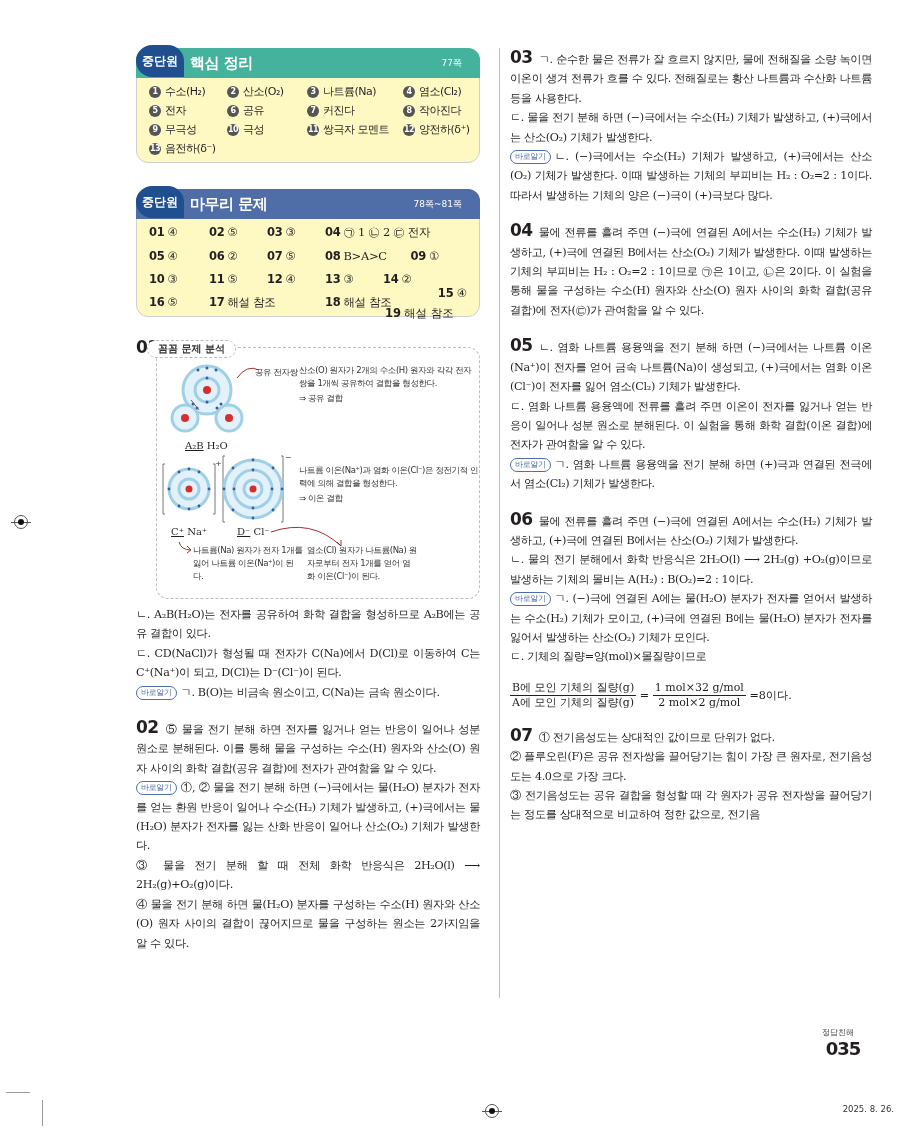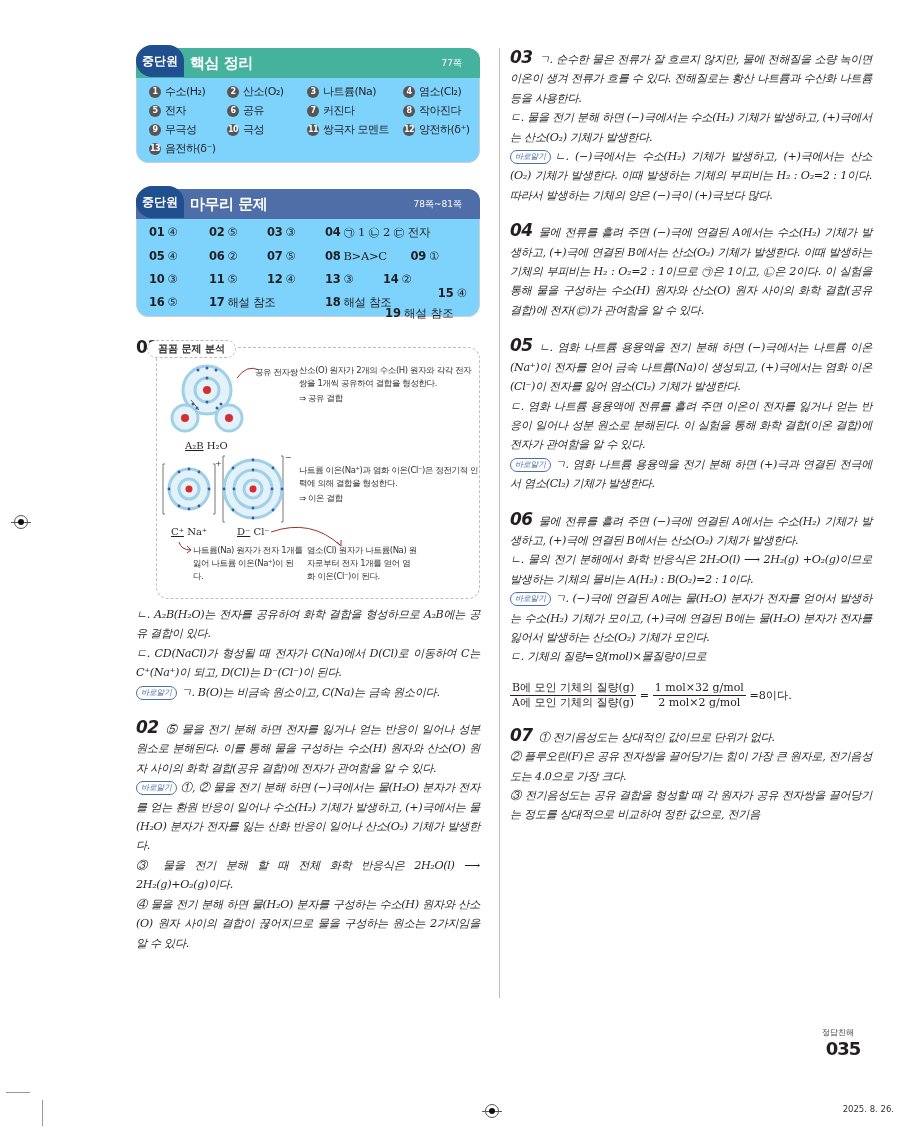--- a/index.html
+++ b/index.html
@@ -3,21 +3,21 @@
 <meta charset="utf-8">
 <style>
   * { box-sizing: border-box; margin: 0; padding: 0; }
   html, body { width: 900px; height: 1135px; background: #ffffff; overflow: hidden; }
   body { position: relative; font-family: "DejaVu Serif", serif; color: #231f20; }
   .col { position: absolute; top: 48px; }
   .col-left { left: 136px; width: 344px; }
   .col-right { left: 510px; width: 362px; }
   .divider { position: absolute; left: 499px; top: 48px; width: 1px; height: 950px; background: #bdbdbd; }
 
-  .box { position: relative; border: 1px solid #cfcfcf; border-radius: 12px; padding: 8px 10px 6px 12px; background: #7dd3fc; }
+  .box { position: relative; border: 1px solid #cfcfcf; border-radius: 12px; padding: 8px 10px 6px 12px; background: #fef9c3; }
   .box-head { position: relative; height: 30px; margin: -9px -11px 6px -13px; border-radius: 12px 12px 0 0; display: flex; align-items: center; font-family: "DejaVu Sans", sans-serif; }
   .box-head .tag { background: #1f4f8f; color: #fff; font-size: 12px; font-weight: bold; padding: 0 6px; height: 32px; line-height: 32px; border-radius: 16px 16px 0 16px; margin-top: -4px; }
   .box-head .title { font-size: 15px; font-weight: bold; margin-left: 6px; letter-spacing: -0.5px; }
   .box-head .page { margin-left: auto; margin-right: 18px; font-size: 9px; color: #ffffff; }
   .head-green { background: #45b29d; }
   .head-green .title { color: #ffffff; }
   .head-blue { background: #4f6ea8; }
   .head-blue .title { color: #ffffff; }
 
   .sum-grid { display: grid; grid-template-columns: 78px 80px 96px 80px; row-gap: 4px; font-size: 11px; font-family: "DejaVu Sans", sans-serif; }
@@ -30,21 +30,21 @@
   .span2 { grid-column: span 2; }
 
   .q01 { margin-top: 16px; position: relative; }
   .qnum { font-family: "DejaVu Sans", sans-serif; font-weight: bold; font-size: 17px; letter-spacing: -0.5px; margin-right: 6px; }
   .analysis { position: relative; border: 1px dashed #bdbdbd; border-radius: 12px; margin-left: 20px; margin-top: -14px; height: 252px; }
   .analysis-tag { position: absolute; left: -10px; top: -8px; background: #fff; border: 1px dashed #bdbdbd; border-radius: 10px; padding: 1px 10px; font-family: "DejaVu Sans", sans-serif; font-size: 10px; font-weight: bold; color: #333; }
   .q01-head { display: flex; align-items: center; height: 28px; }
   .small { font-family: "DejaVu Sans", sans-serif; font-size: 8.5px; line-height: 13px; color: #333; letter-spacing: -0.4px; position: absolute; }
   .lbl { position: absolute; font-size: 10px; }
 
-  p.t { font-size: 11.2px; line-height: 19.4px; letter-spacing: -0.35px; text-align: justify; font-style: italic; }
+  p.t { font-size: 11.2px; line-height: 19.4px; letter-spacing: -0.35px; text-align: justify; }
   .q { margin-top: 16px; }
   .q:first-child { margin-top: 0; }
   .badge { display: inline-block; border: 1px solid #4f6ea8; color: #4f6ea8; font-family: "DejaVu Sans", sans-serif; font-size: 8px; border-radius: 8px; padding: 0 4px; line-height: 12px; margin-right: 4px; vertical-align: 1px; }
   .frac { display: inline-flex; flex-direction: column; align-items: center; vertical-align: middle; font-size: 11px; line-height: 14px; }
   .frac .nu { border-bottom: 1px solid #231f20; padding: 0 2px; }
   .fracline { font-size: 11.2px; margin-top: 14px; }
 
   .footer-folio { position: absolute; right: 36px; top: 1027px; display: flex; align-items: center; flex-direction: column; }
   .footer-folio .lab { font-family: "DejaVu Sans", sans-serif; font-size: 8px; color: #444; margin-right: 10px; }
   .footer-folio .pg { font-family: "DejaVu Sans", sans-serif; font-weight: bold; font-size: 18px; letter-spacing: -1px; }

